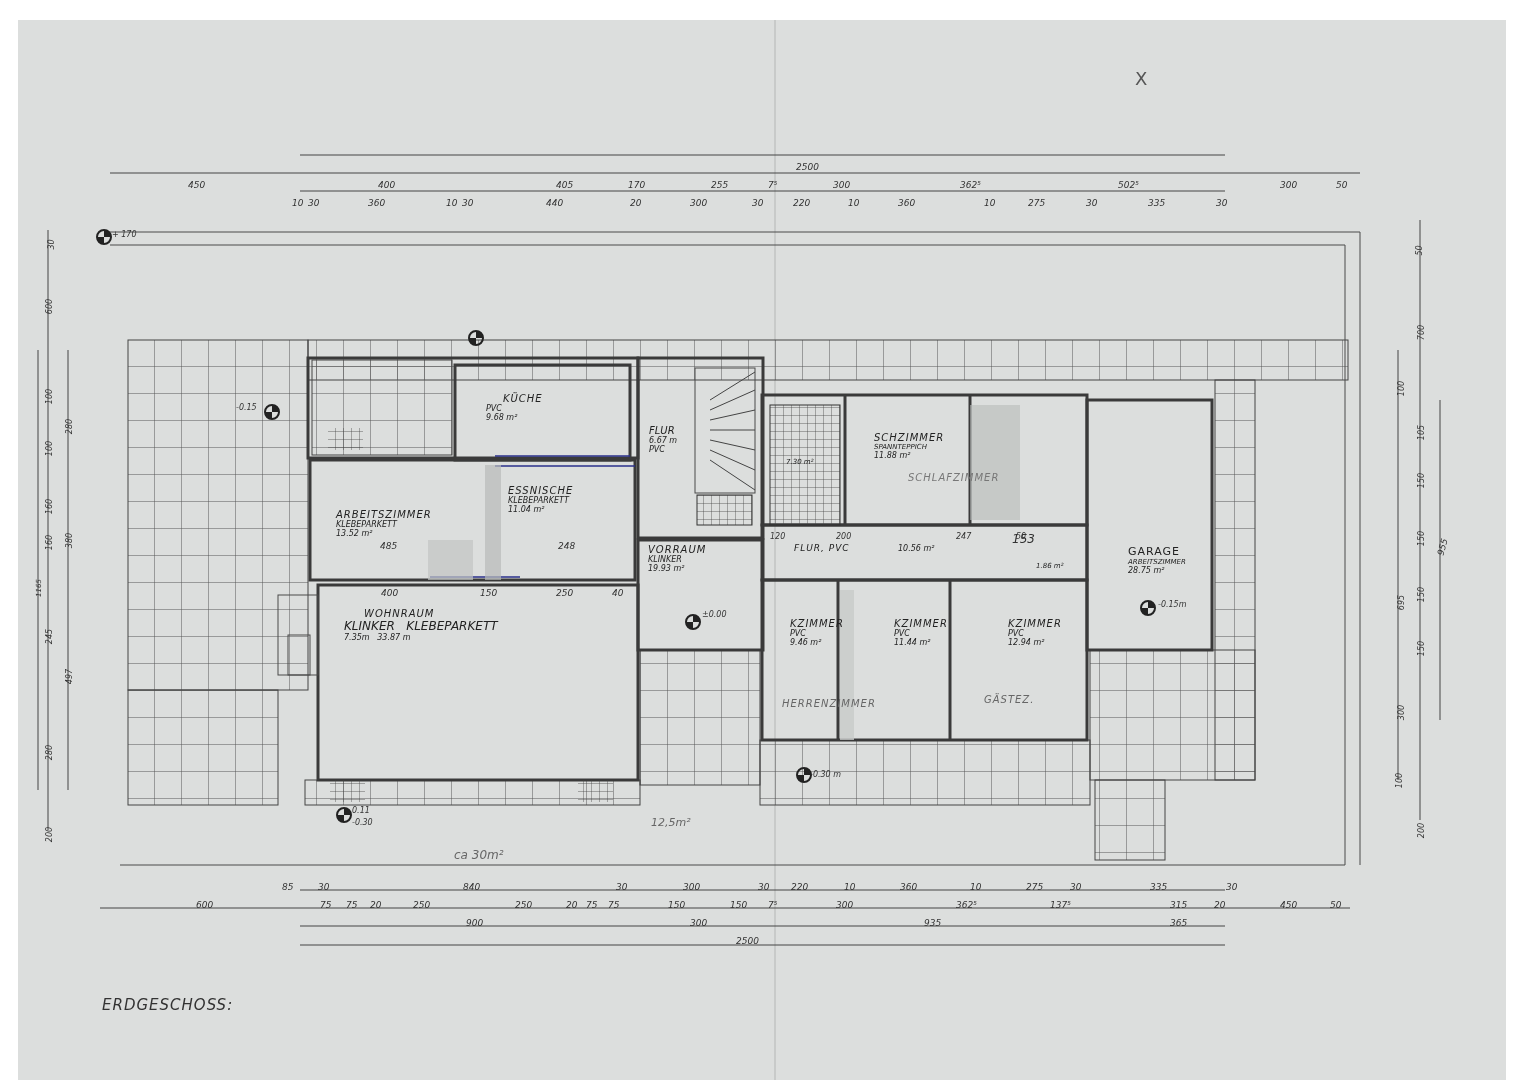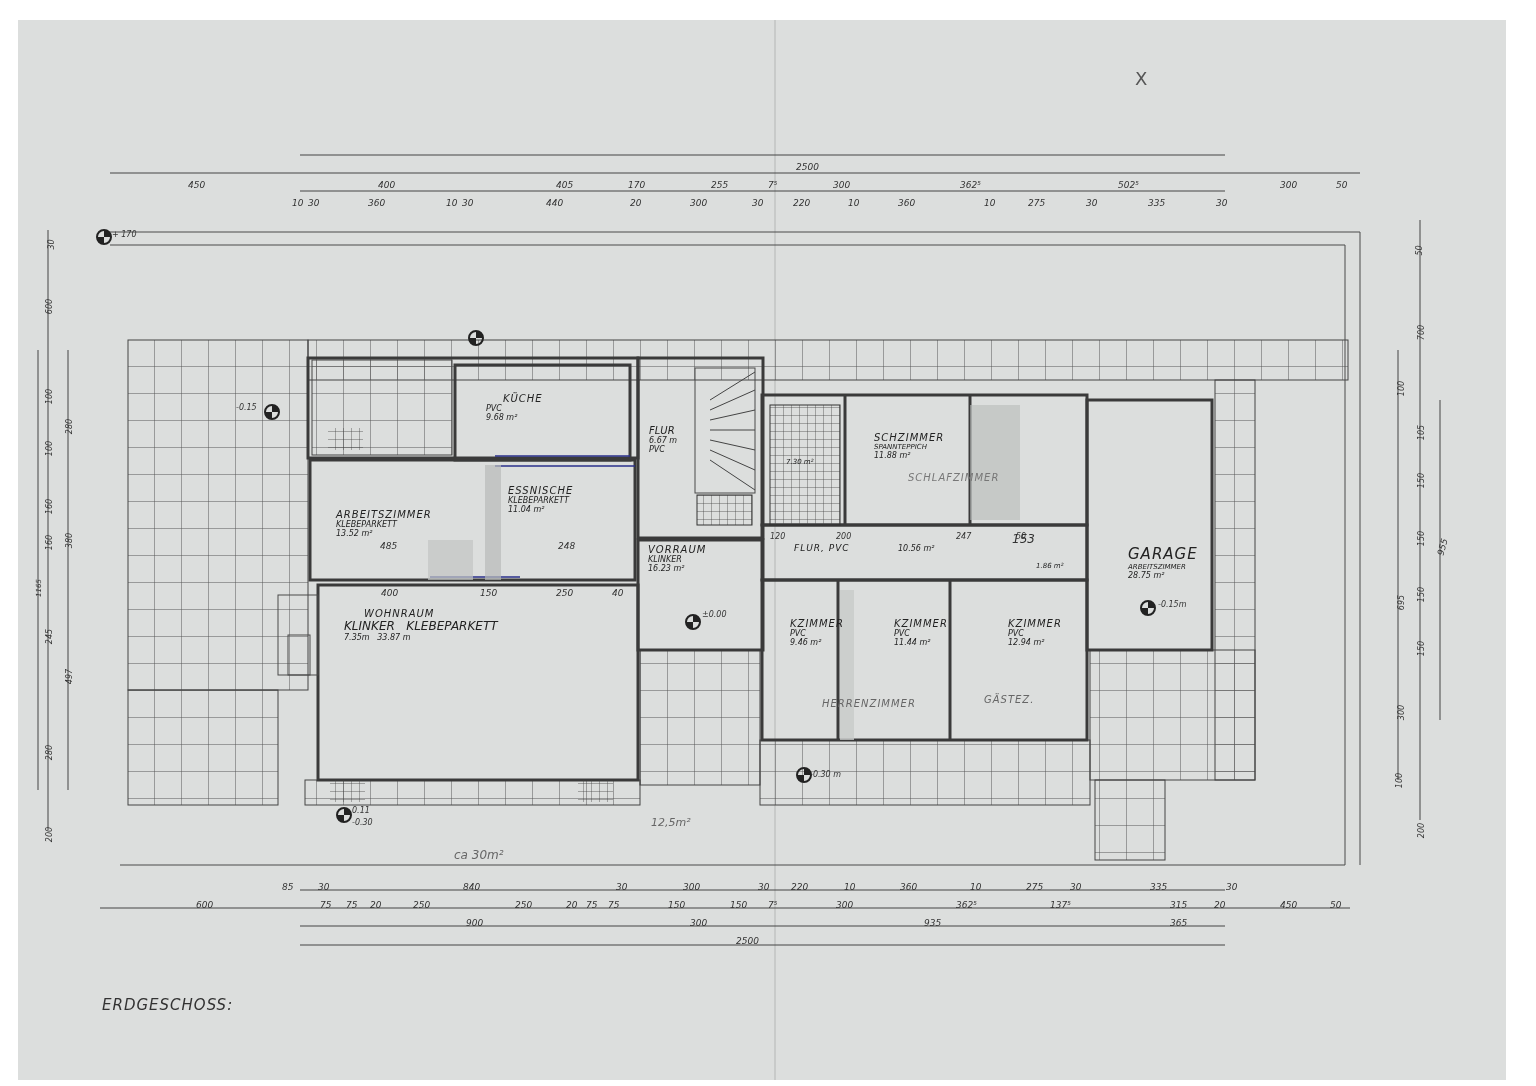--- a/index.html
+++ b/index.html
@@ -133,21 +133,21 @@
   <span style="position:absolute;left:218px;top:383px;font-size:8px;color:#333;font-style:italic;">-0.15</span>
   <span style="position:absolute;left:334px;top:786px;font-size:8px;color:#333;font-style:italic;">0.11</span>
   <span style="position:absolute;left:334px;top:798px;font-size:8px;color:#333;font-style:italic;">-0.30</span>
   <span style="position:absolute;left:792px;top:750px;font-size:8px;color:#333;font-style:italic;">-0.30 m</span>
   <span style="position:absolute;left:1140px;top:580px;font-size:8px;color:#333;font-style:italic;">-0.15m</span>
   <span style="position:absolute;left:684px;top:590px;font-size:8px;color:#333;font-style:italic;">±0.00</span>
 
   <span style="position:absolute;left:436px;top:828px;font-size:12px;color:#666;font-style:italic;">ca 30m²</span>
   <span style="position:absolute;left:633px;top:796px;font-size:11px;color:#666;font-style:italic;">12,5m²</span>
   <span style="position:absolute;left:890px;top:452px;font-size:10px;color:#777;font-style:italic;letter-spacing:1px;">SCHLAFZIMMER</span>
-  <span style="position:absolute;left:764px;top:678px;font-size:10px;color:#666;font-style:italic;letter-spacing:1px;margin-left:40px;">HERRENZIMMER</span>
+  <span style="position:absolute;left:764px;top:678px;font-size:10px;color:#666;font-style:italic;letter-spacing:1px;">HERRENZIMMER</span>
   <span style="position:absolute;left:966px;top:674px;font-size:10px;color:#666;font-style:italic;letter-spacing:1px;">GÄSTEZ.</span>
 
   <div style="position:absolute;left:468px;top:373px;">
     <div style="font-size:10px;color:#222;font-style:italic;letter-spacing:1px;margin-left:17px;">KÜCHE</div>
     <div style="font-size:8px;color:#222;font-style:italic;">PVC</div>
     <div style="font-size:8px;color:#222;font-style:italic;">9.68 m²</div>
   </div>
   <div style="position:absolute;left:631px;top:405px;">
     <div style="font-size:10px;color:#222;font-style:italic;">FLUR</div>
     <div style="font-size:8px;color:#222;font-style:italic;">6.67 m</div>
@@ -159,38 +159,38 @@
     <div style="font-size:8px;color:#222;font-style:italic;">13.52 m²</div>
   </div>
   <div style="position:absolute;left:490px;top:465px;">
     <div style="font-size:10px;color:#222;font-style:italic;letter-spacing:1px;">ESSNISCHE</div>
     <div style="font-size:8px;color:#222;font-style:italic;">KLEBEPARKETT</div>
     <div style="font-size:8px;color:#222;font-style:italic;">11.04 m²</div>
   </div>
   <div style="position:absolute;left:630px;top:524px;">
     <div style="font-size:10px;color:#222;font-style:italic;letter-spacing:1px;">VORRAUM</div>
     <div style="font-size:8px;color:#222;font-style:italic;">KLINKER</div>
-    <div style="font-size:8px;color:#222;font-style:italic;">16.23 m²</div>
+    <div style="font-size:8px;color:#222;font-style:italic;">19.93 m²</div>
   </div>
   <div style="position:absolute;left:326px;top:588px;">
     <div style="font-size:10px;color:#222;font-style:italic;letter-spacing:1px;padding-left:20px;">WOHNRAUM</div>
     <div style="font-size:12px;color:#222;font-style:italic;white-space:pre;">KLINKER   KLEBEPARKETT</div>
     <div style="font-size:8px;color:#222;font-style:italic;white-space:pre;">7.35m   33.87 m</div>
   </div>
   <div style="position:absolute;left:856px;top:412px;">
     <div style="font-size:10px;color:#222;font-style:italic;letter-spacing:1px;">SCHZIMMER</div>
     <div style="font-size:7px;color:#222;font-style:italic;">SPANNTEPPICH</div>
     <div style="font-size:8px;color:#222;font-style:italic;">11.88 m²</div>
   </div>
   <div style="position:absolute;left:776px;top:523px;">
     <div style="font-size:9px;color:#222;font-style:italic;letter-spacing:1px;">FLUR,  PVC</div>
   </div>
   <span style="position:absolute;left:880px;top:524px;font-size:8px;color:#222;font-style:italic;">10.56 m²</span>
   <div style="position:absolute;left:1110px;top:525px;">
-    <div style="font-size:15px;color:#222;font-style:italic;letter-spacing:1px;">GARAGE</div>
+    <div style="font-size:11px;color:#222;letter-spacing:1px;">GARAGE</div>
     <div style="font-size:7px;color:#222;font-style:italic;">ARBEITSZIMMER</div>
     <div style="font-size:8px;color:#222;font-style:italic;">28.75 m²</div>
   </div>
   <div style="position:absolute;left:772px;top:598px;">
     <div style="font-size:10px;color:#222;font-style:italic;letter-spacing:1px;">KZIMMER</div>
     <div style="font-size:8px;color:#222;font-style:italic;">PVC</div>
     <div style="font-size:8px;color:#222;font-style:italic;">9.46 m²</div>
   </div>
   <div style="position:absolute;left:876px;top:598px;">
     <div style="font-size:10px;color:#222;font-style:italic;letter-spacing:1px;">KZIMMER</div>

